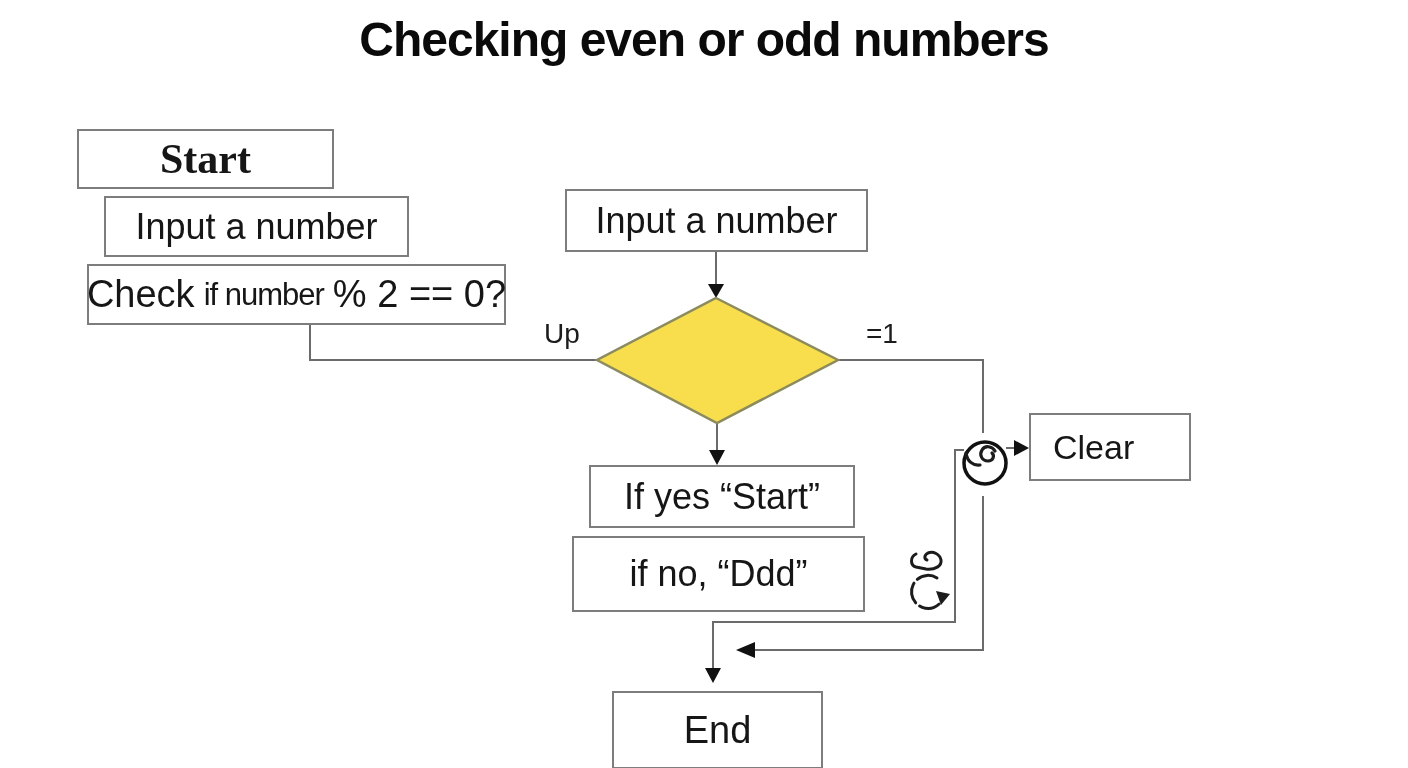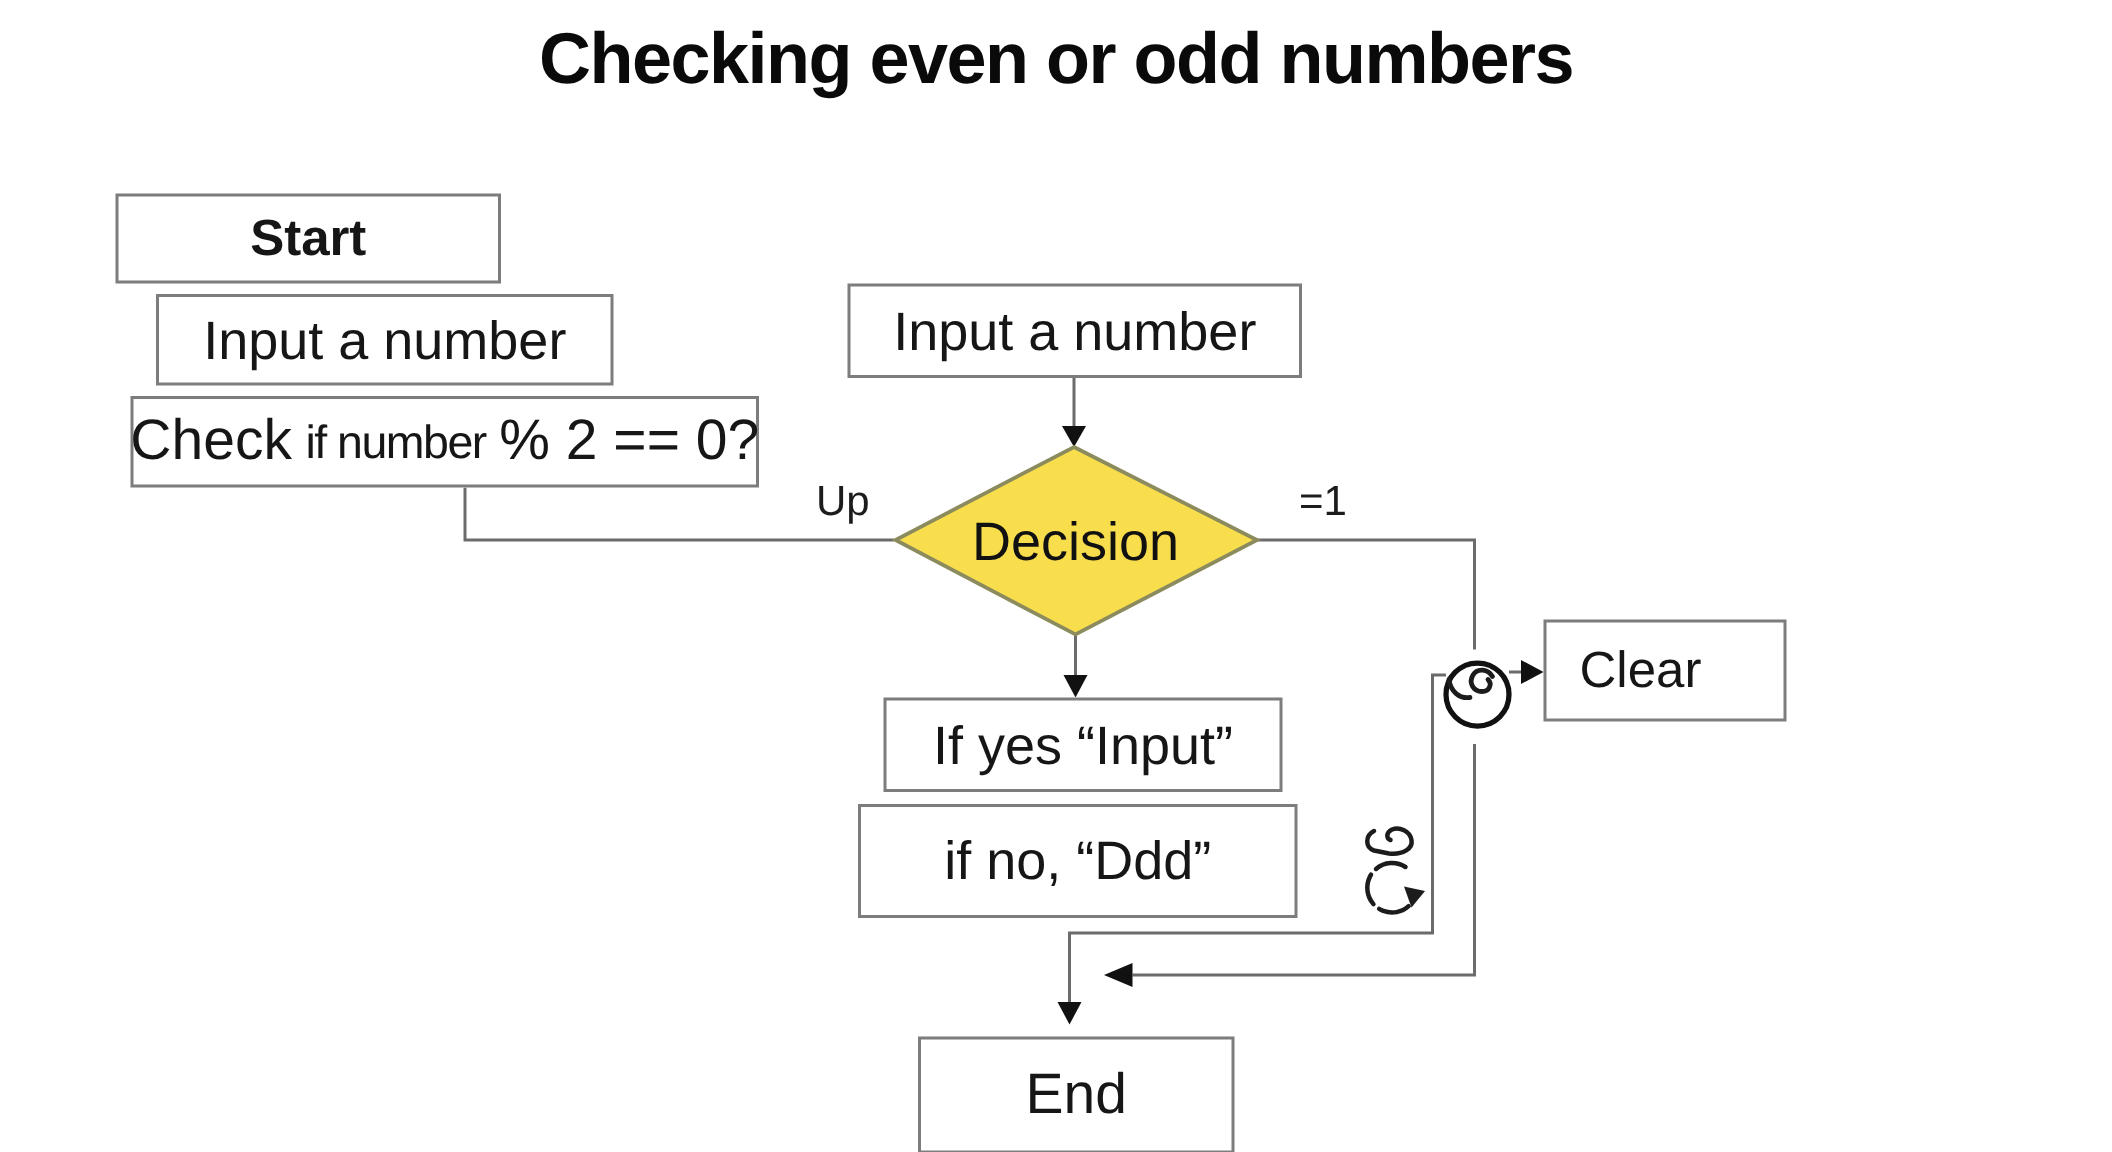--- a/index.html
+++ b/index.html
@@ -33,21 +33,21 @@
   .glyph{stroke:#1c1c1c;fill:none;stroke-linecap:round;stroke-linejoin:round;}
   .node{
     position:absolute;
     border:2px solid var(--box-border);
     background:#fff;
     display:flex;align-items:center;justify-content:center;
     font-size:36px;
     white-space:nowrap;
     box-sizing:border-box;
   }
-  .node.bold{font-weight:700;font-size:34px;}
+  .node.bold{font-weight:700;font-size:42px;font-family:Liberation Serif, serif;}
   .check-parts{display:flex;align-items:center;gap:9px;font-size:38px;}
   .check-parts .small{font-size:31px;letter-spacing:-1px;}
   .edge-label{
     position:absolute;font-size:28px;color:#1c1c1c;white-space:nowrap;
   }
   .decision-label{
     position:absolute;left:617px;top:340px;width:200px;
     text-align:center;font-size:36px;color:#111;
   }
   .clear-node{justify-content:flex-start;padding-left:22px;gap:14px;font-size:34px;}
@@ -112,28 +112,27 @@
       <span>Check</span>
       <span class="small">if number</span>
       <span>% 2 == 0?</span>
     </span>
   </div>
 
   <div class="node" style="left:565px;top:189px;width:303px;height:63px;">
     <span>Input a number</span>
   </div>
 
-  <div class="decision-label">Decision</div>
 
   <div class="edge-label" style="left:544px;top:318px;">Up</div>
 
   <div class="edge-label" style="left:866px;top:318px;">=1</div>
 
   <div class="node" style="left:589px;top:465px;width:266px;height:63px;">
-    <span>If yes “Input”</span>
+    <span>If yes “Start”</span>
   </div>
 
   <div class="node" style="left:572px;top:536px;width:293px;height:76px;">
     <span>if no, “Ddd”</span>
   </div>
 
   <div class="node clear-node" style="left:1029px;top:413px;width:162px;height:68px;">
     <span>Clear</span>
 
   </div>

